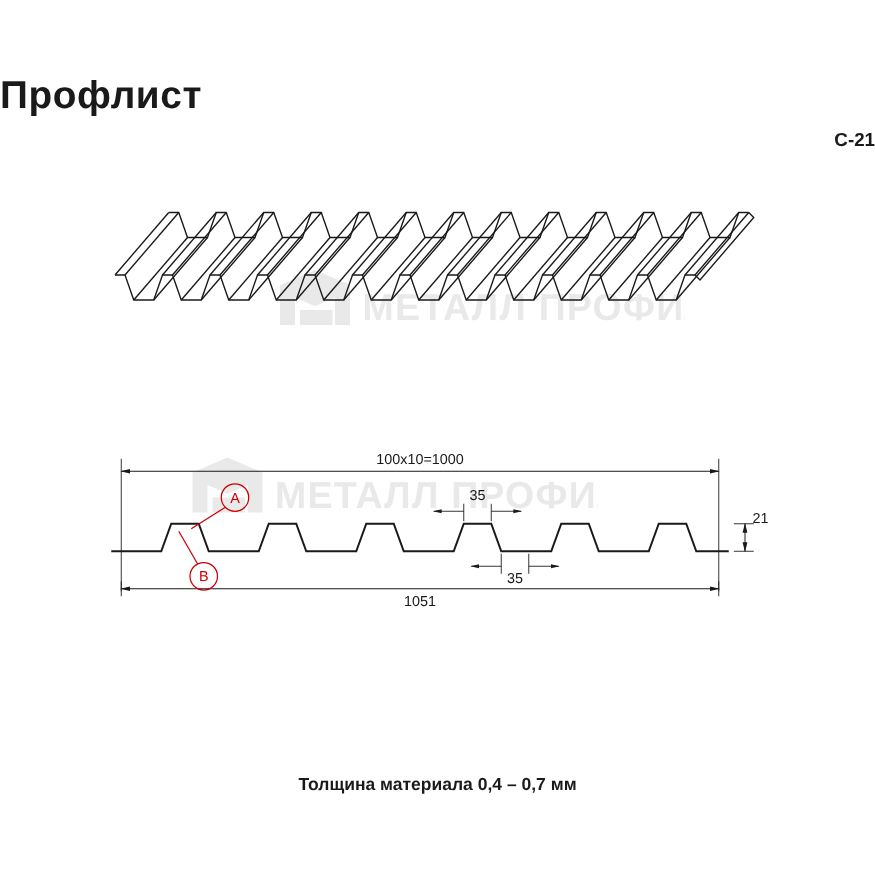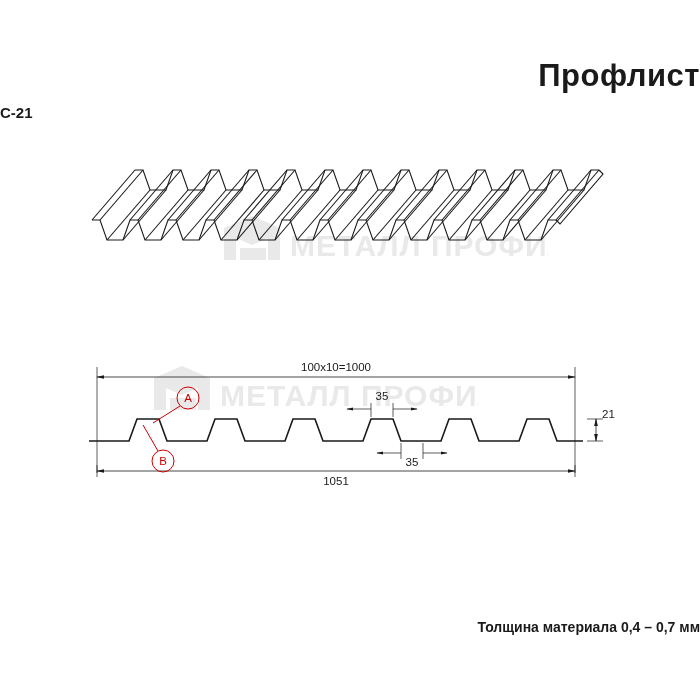--- a/index.html
+++ b/index.html
@@ -18,42 +18,42 @@
   .page {
     position: relative;
     width: 700px;
     height: 700px;
   }
   .title {
     position: absolute;
     top: 58px;
     left: 0;
     width: 700px;
-    text-align: right;
+    text-align: left;
     font-size: 31px;
     font-weight: bold;
     letter-spacing: 0.5px;
     color: #1a1a1a;
   }
   .subtitle {
     position: absolute;
     top: 104px;
     left: 0;
     width: 700px;
-    text-align: left;
+    text-align: right;
     font-size: 15px;
     font-weight: bold;
     color: #1a1a1a;
   }
   .footer-note {
     position: absolute;
     top: 619px;
     left: 0;
     width: 700px;
-    text-align: right;
+    text-align: center;
     font-size: 14px;
     font-weight: bold;
     color: #1a1a1a;
   }
   .iso-view {
     position: absolute;
     top: 150px;
     left: 80px;
     width: 540px;
     height: 130px;

